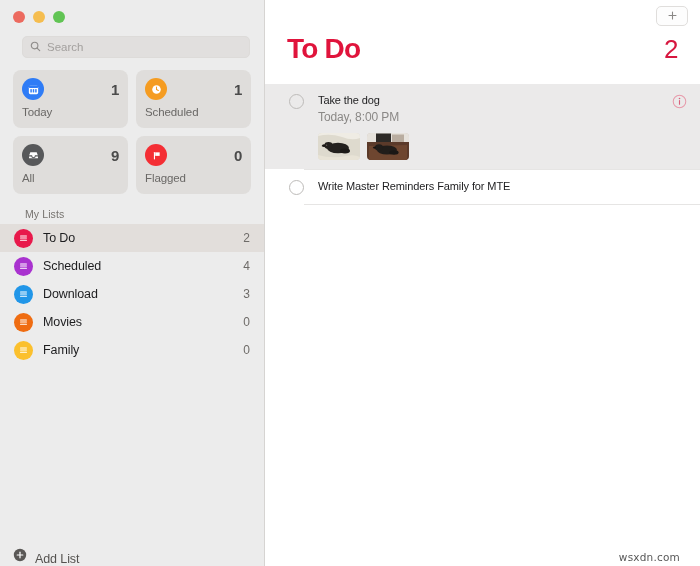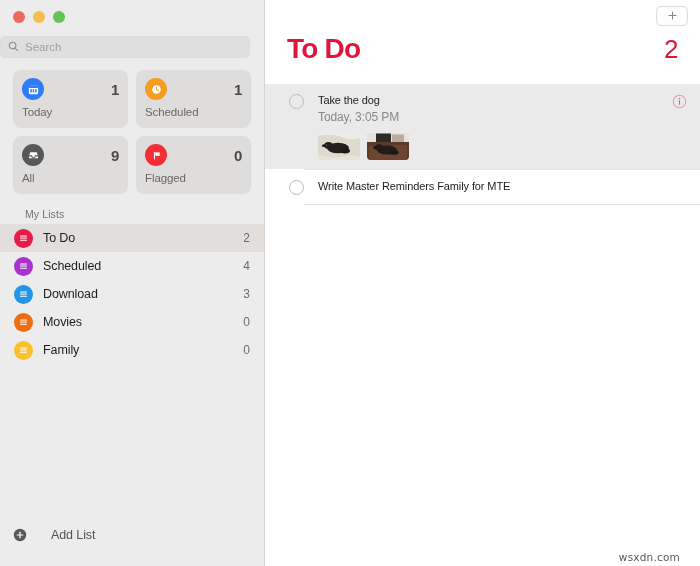--- a/index.html
+++ b/index.html
@@ -23,21 +23,21 @@
   .traffic-lights {
     display:flex; gap:8px;
     padding:11px 0 0 13px;
     height:30px; align-items:flex-start;
   }
   .tl { width:12px; height:12px; border-radius:50%; display:block; }
   .tl-close { background:#ec6a5f; }
   .tl-min   { background:#f5bd4f; }
   .tl-max   { background:#61c454; }
 
-  .search-wrap { padding:6px 14px 0 0; }
+  .search-wrap { padding:6px 14px 0 22px; }
   .search-field {
     display:flex; align-items:center; gap:6px;
     height:22px; border-radius:5px;
     background:#e1dfde; border:1px solid #dddbd9;
     padding:0 7px;
   }
   .search-field .mag { flex:0 0 auto; display:block; }
   .search-input {
     border:none; outline:none; background:transparent;
     font-family:"Liberation Sans", sans-serif;
@@ -91,22 +91,22 @@
   .lr-label {
     font-size:12.5px; color:#1d1d1f; flex:1 1 auto;
     letter-spacing:-0.1px;
   }
   .lr-count { font-size:12px; color:#6e6b68; }
 
   
   .add-list {
     position:absolute; left:0; bottom:0;
     width:265px; height:38px;
-    display:flex; align-items:flex-start;
-    padding-left:13px; gap:24px; cursor:default;
+    display:flex; align-items:flex-end;
+    padding-left:13px; gap:8px; cursor:default;
   }
   .add-list-label { font-size:12.5px; color:#54524f; letter-spacing:-0.1px; }
 
   
   #content {
     flex:1 1 auto; height:566px;
     background:#ffffff; position:relative;
   }
   .content-toolbar {
     height:28px; display:flex; align-items:center;
@@ -357,21 +357,21 @@
       <div class="content-title">To Do</div>
       <div class="content-count">2</div>
     </div>
 
     <div class="reminders">
 
       <div class="reminder highlight">
         <span class="checkbox"></span>
         <div class="rem-body">
           <div class="rem-title">Take the dog</div>
-          <div class="rem-sub">Today, 3:05 PM</div>
+          <div class="rem-sub">Today, 8:00 PM</div>
           <div class="attachments">
             <span class="thumb">
               <svg width="42" height="27" viewBox="0 0 42 27" preserveAspectRatio="none">
                 <rect width="42" height="27" fill="#dedace"></rect>
                 <path d="M0 3 Q12 0 24 4 Q34 8 42 5 L42 0 L0 0 Z" fill="#efece4"></path>
                 <path d="M0 22 Q14 26 28 23 Q36 21 42 24 L42 27 L0 27 Z" fill="#e8e3d6"></path>
                 <ellipse cx="20" cy="15" rx="11" ry="5.2" fill="#23201d"></ellipse>
                 <ellipse cx="10.5" cy="12.5" rx="4.2" ry="3.4" fill="#23201d"></ellipse>
                 <path d="M7 11.5 q-2.4 -0.8 -3.4 1.4 q1.6 1.4 3.4 0.8 Z" fill="#1a1714"></path>
                 <ellipse cx="27" cy="18" rx="5" ry="2.4" fill="#1c1916"></ellipse>

